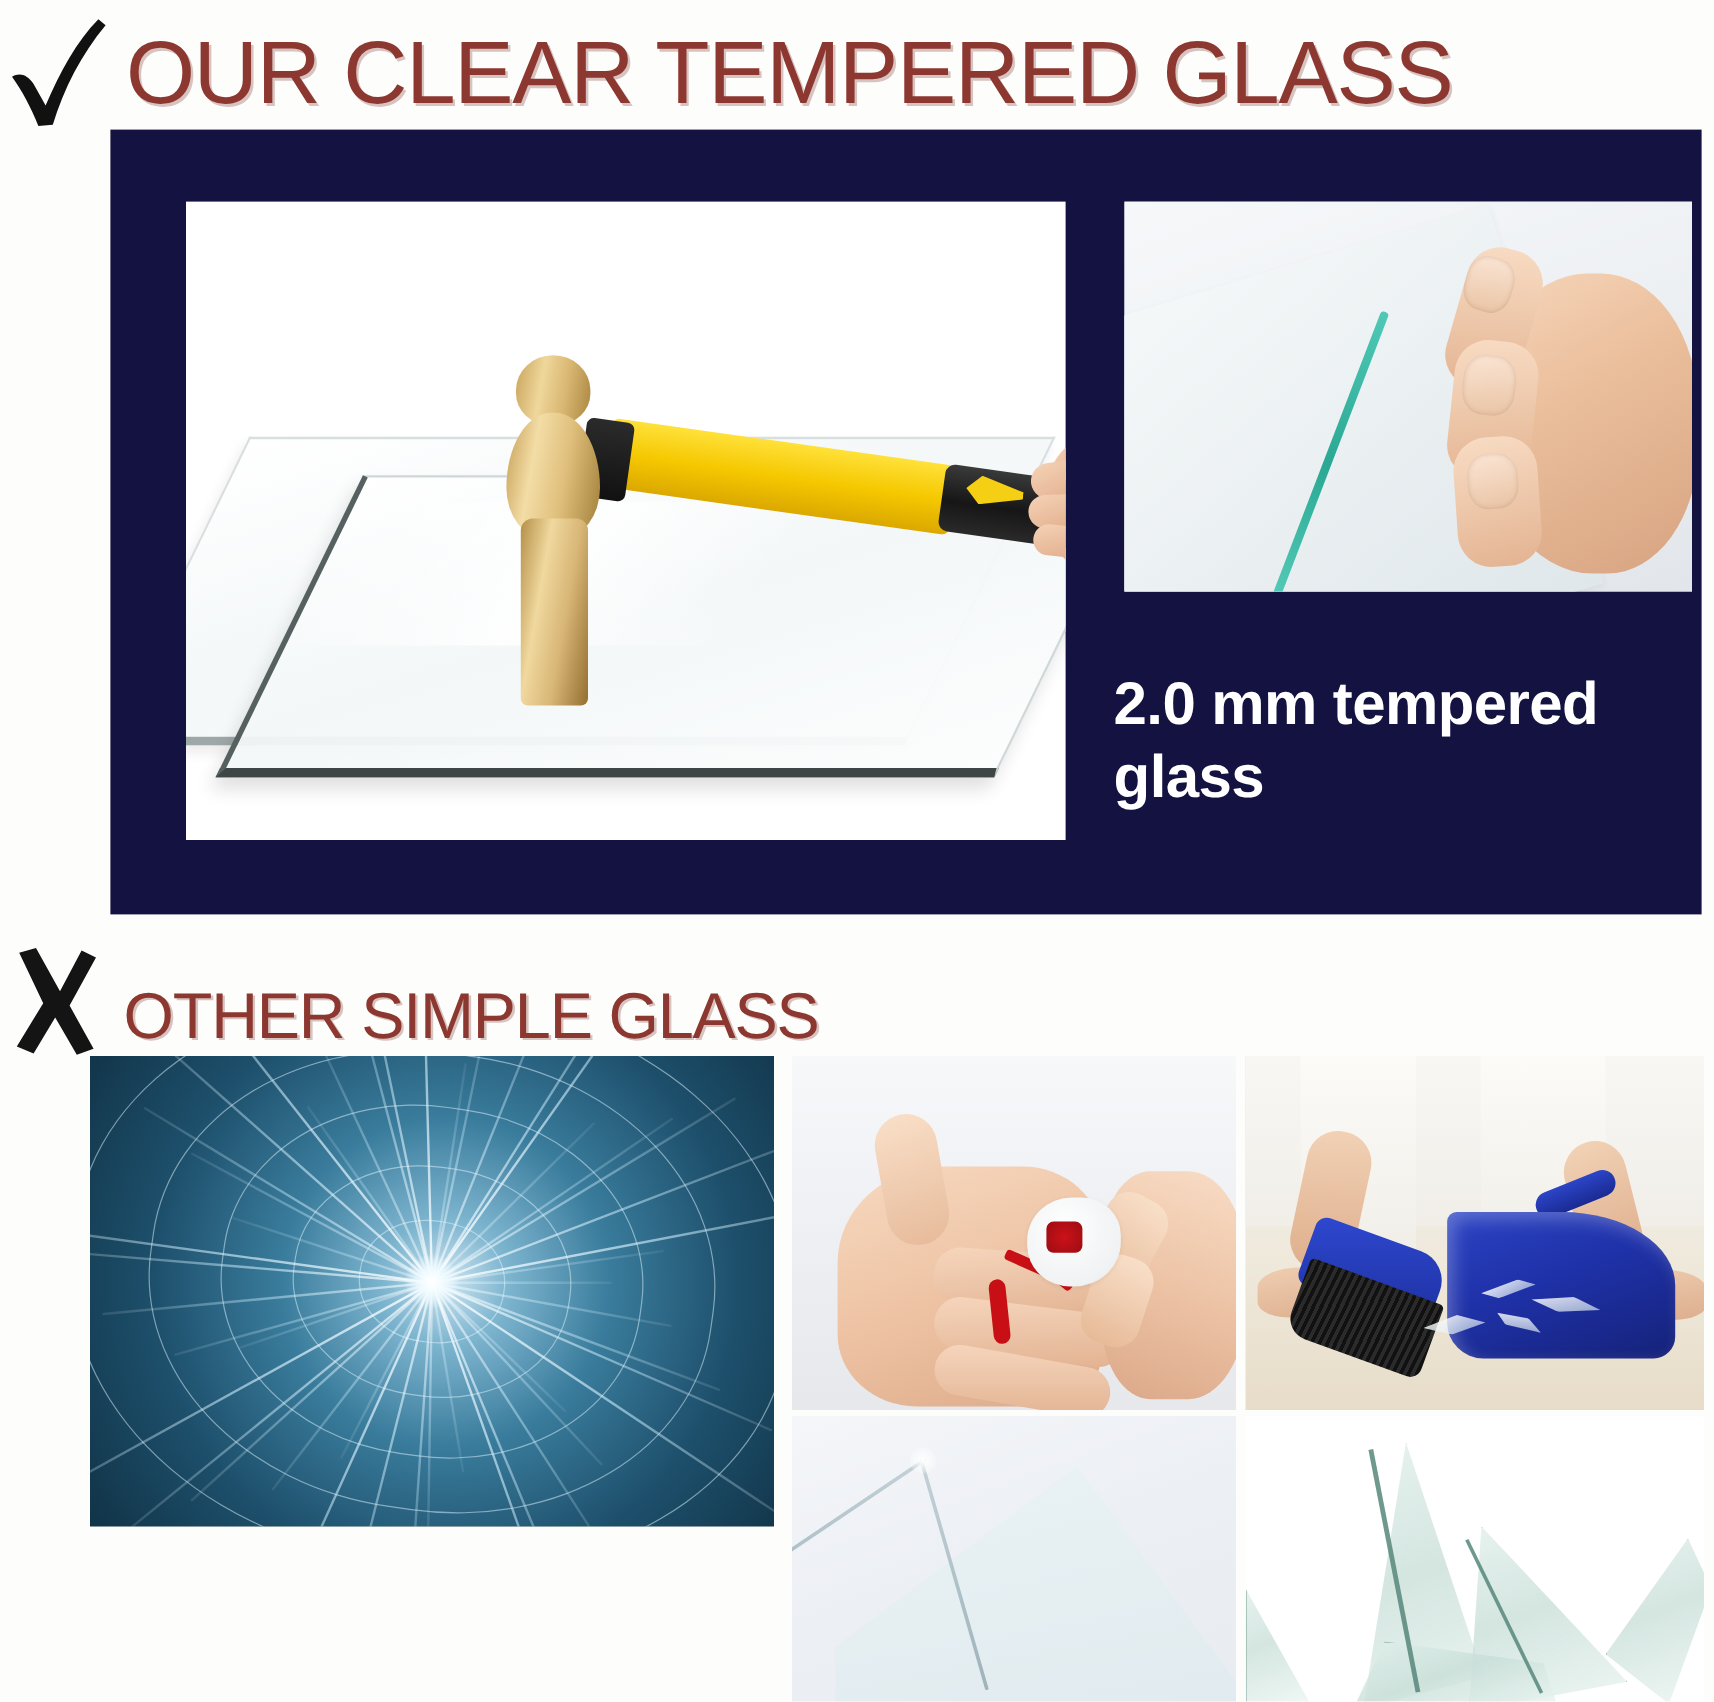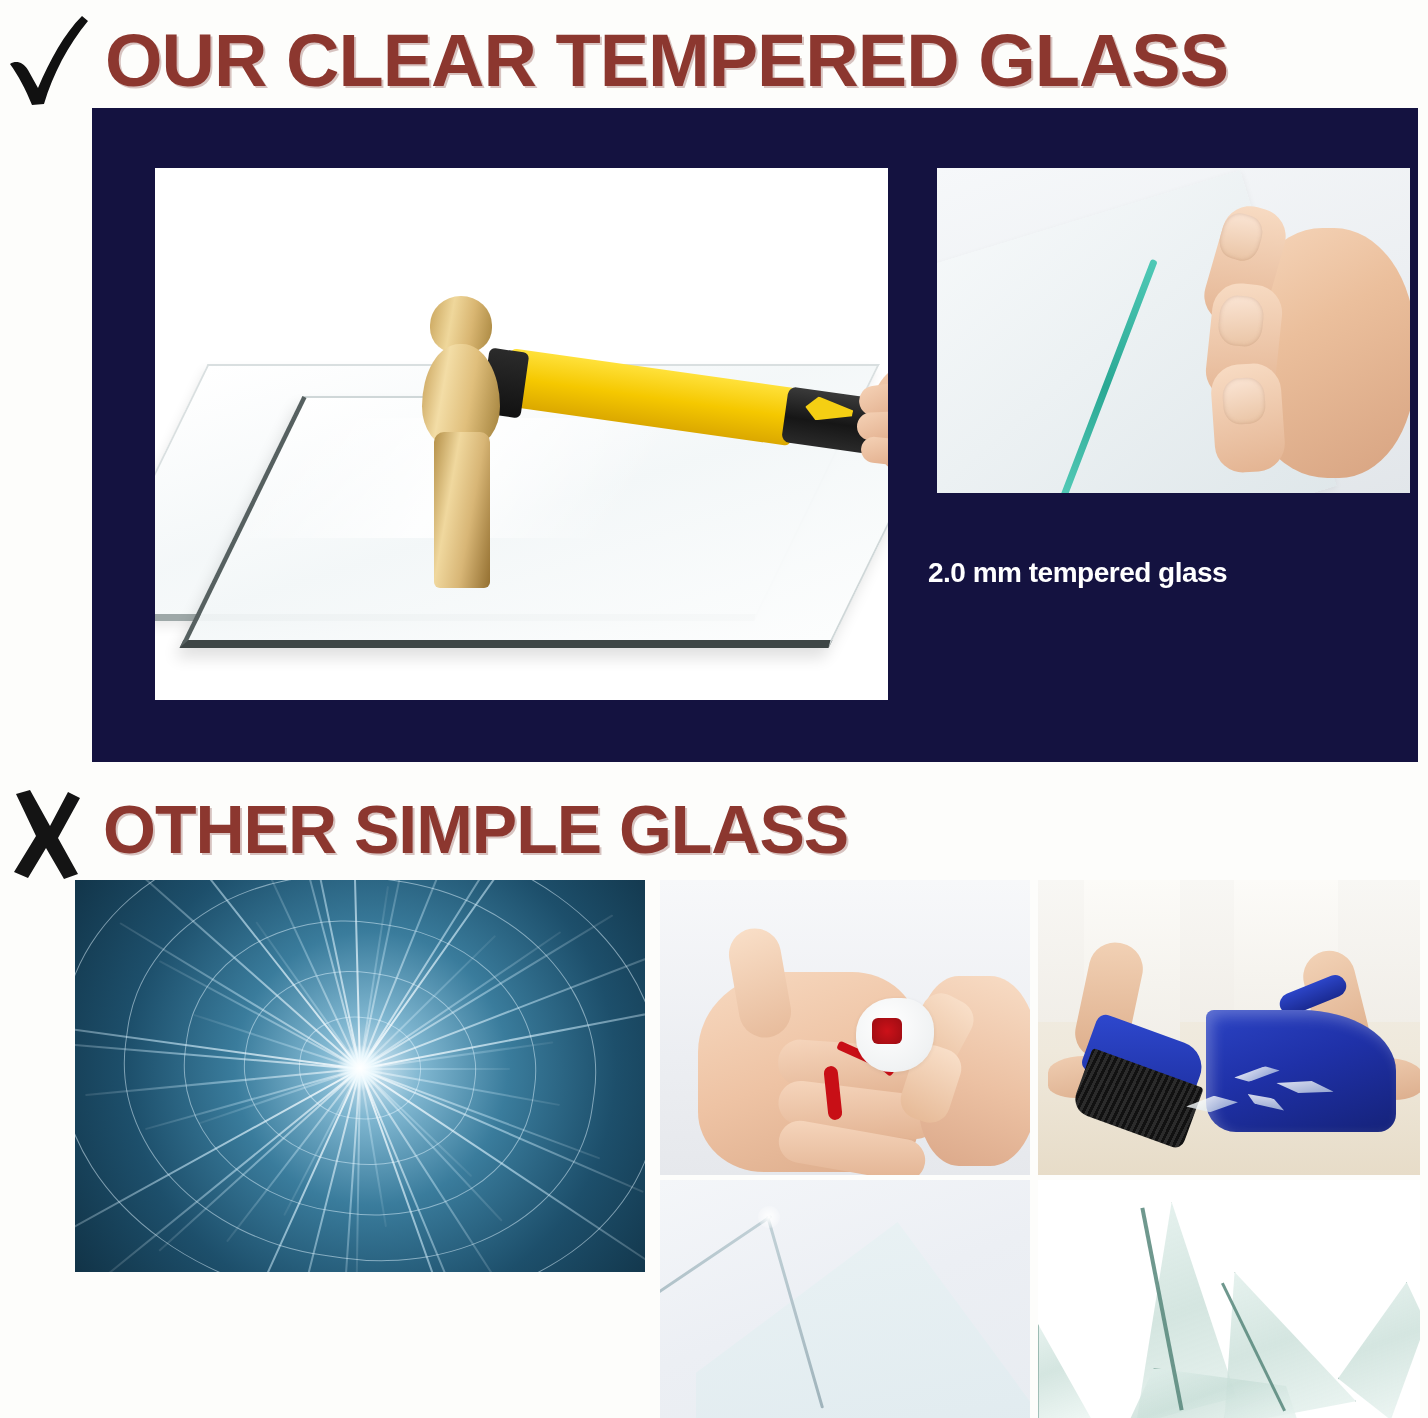--- a/index.html
+++ b/index.html
@@ -8,41 +8,41 @@
     background:#fdfdfb;
     font-family:"Liberation Sans", sans-serif;
     overflow:hidden;
     position:relative;
   }
   .stage{position:relative;width:1428px;height:1418px;}
 
   
   .heading{
     position:absolute;
-    font-weight:bold;
+    font-weight:normal;
     color:#8c372f;
     letter-spacing:-1px;
     white-space:nowrap;
     text-shadow:2px 2px 0 rgba(120,45,38,.28);
   }
   #heading-top{left:105px;top:18px;font-size:74px;}
-  #heading-bottom{left:103px;top:790px;font-size:68px;}
+  #heading-bottom{left:103px;top:816px;font-size:54px;}
 
   .mark{position:absolute;}
   #check-mark{left:6px;top:12px;width:86px;height:96px;}
   #x-mark{left:10px;top:788px;width:72px;height:92px;}
 
   
   .navy-panel{
     position:absolute;left:92px;top:108px;width:1326px;height:654px;
     background:#141240;
   }
   .panel-caption{
     position:absolute;left:836px;top:448px;width:470px;
-    color:#ffffff;font-weight:bold;font-size:28px;line-height:1.22;
+    color:#ffffff;font-weight:bold;font-size:50px;line-height:1.22;
     letter-spacing:-0.5px;
   }
 
   
   .photo{position:absolute;overflow:hidden;background:#fff;}
 
   #photo-hammer{left:63px;top:60px;width:733px;height:532px;background:#ffffff;}
   #photo-edge{left:845px;top:60px;width:473px;height:325px;background:#eef1f4;}
 
   

